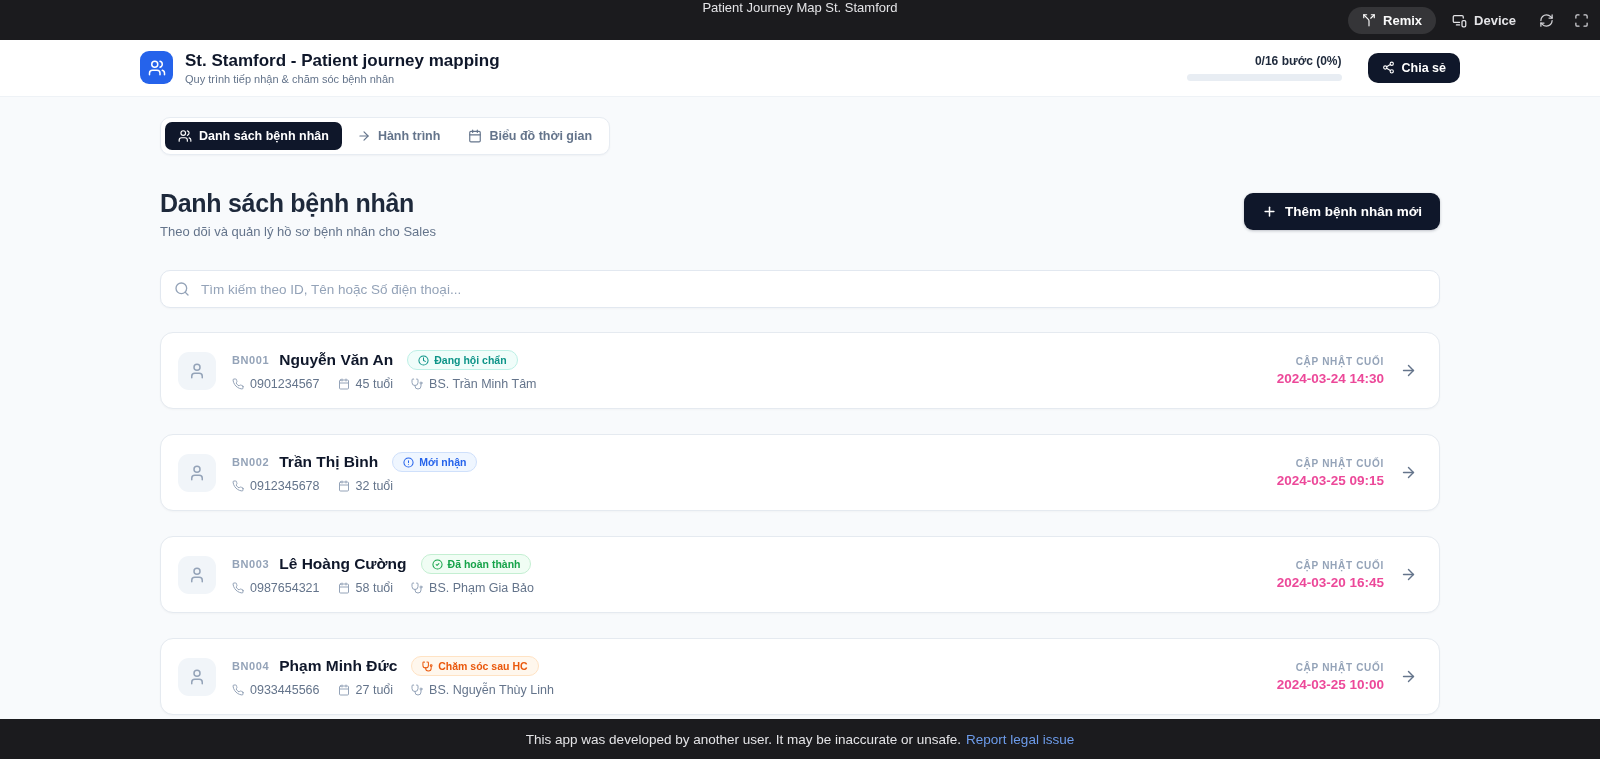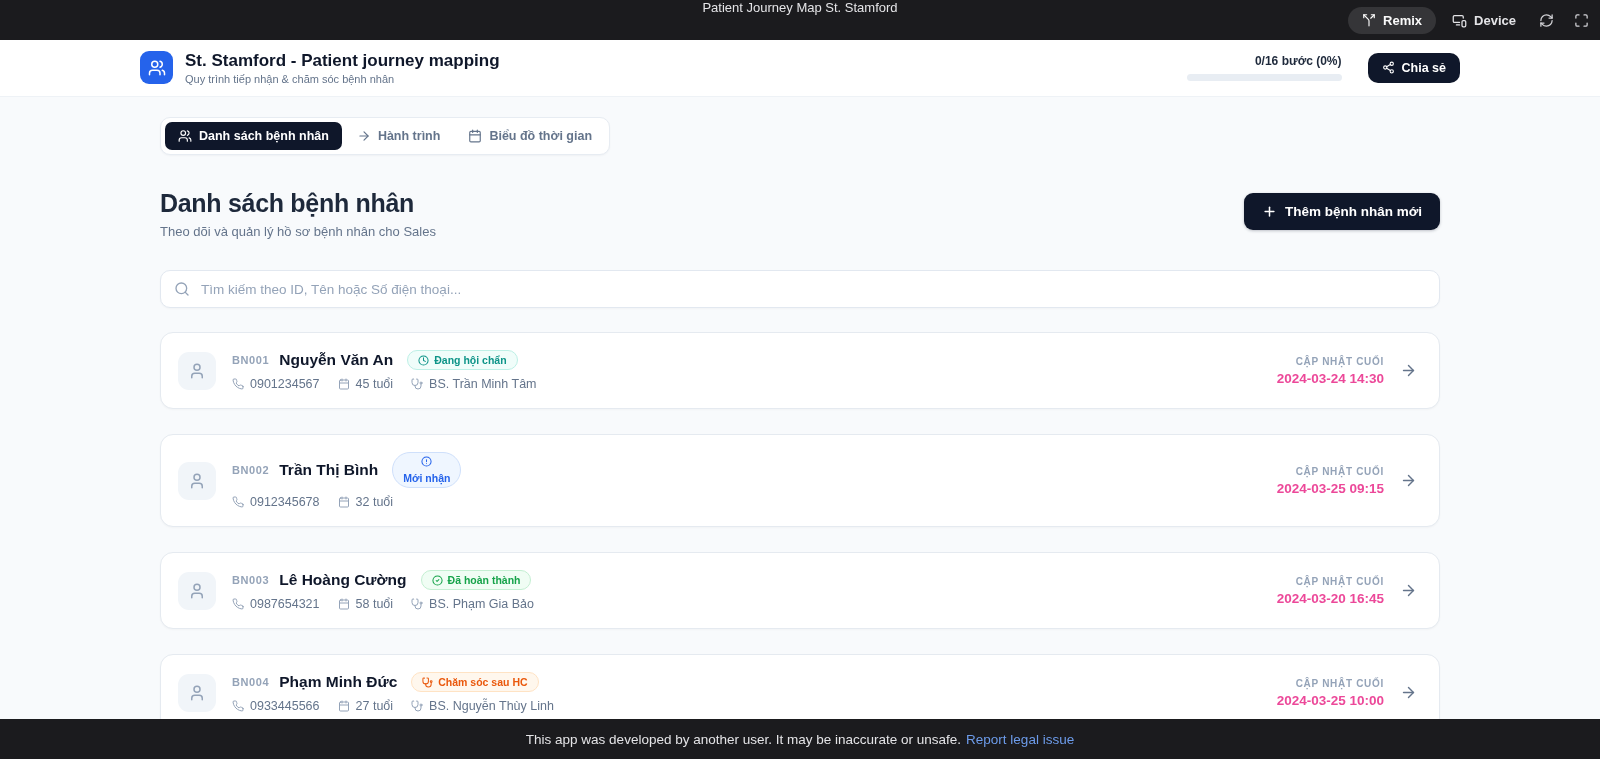--- a/index.html
+++ b/index.html
@@ -143,21 +143,21 @@
   .card-row1 { display:flex; align-items:center; gap:10px; }
   .pid { font-size:11px; font-weight:800; color:#94a3b8; letter-spacing:0.6px; }
   .pname { font-size:15.5px; font-weight:800; color:#0f172a; }
   .badge {
     display:inline-flex; align-items:center; gap:5px;
     font-size:10.5px; font-weight:800;
     padding:3px 10px; border-radius:999px; border:1px solid;
     margin-left:4px;
   }
   .badge--teal   { color:#0d9488; background:#f0fdfa; border-color:#bdf0e6; }
-  .badge--blue   { color:#2563eb; background:#eff6ff; border-color:#cfe0fb;flex-direction:column; }
+  .badge--blue   { color:#2563eb; background:#eff6ff; border-color:#cfe0fb; }
   .badge--green  { color:#16a34a; background:#f0fdf4; border-color:#c4efd2; }
   .badge--orange { color:#ea580c; background:#fff7ed; border-color:#ffe3c4; }
   .card-row2 { display:flex; align-items:center; gap:18px; margin-top:7px; }
   .meta { display:flex; align-items:center; gap:6px; font-size:12.5px; color:#64748b; }
   .meta svg { color:#94a3b8; }
   .card-right { margin-left:auto; text-align:right; margin-right:16px; }
   .upd-label { font-size:10px; font-weight:800; color:#94a3b8; letter-spacing:0.7px; }
   .upd-value { font-size:13.5px; font-weight:800; color:#ec4899; margin-top:4px; }
   .card-arrow { color:#64748b; flex:0 0 auto; }
 

